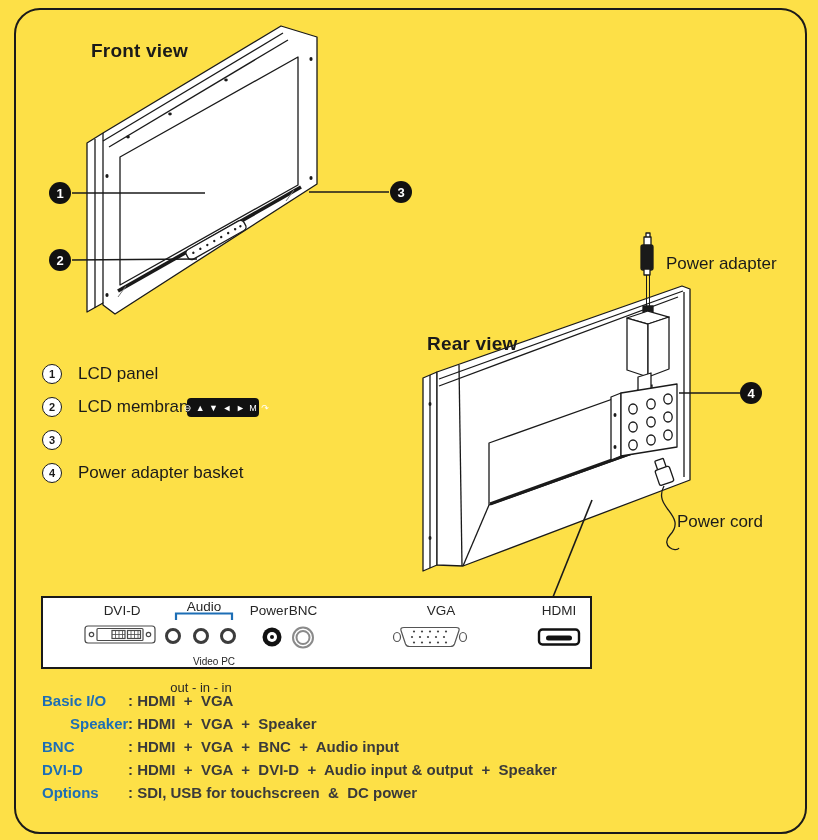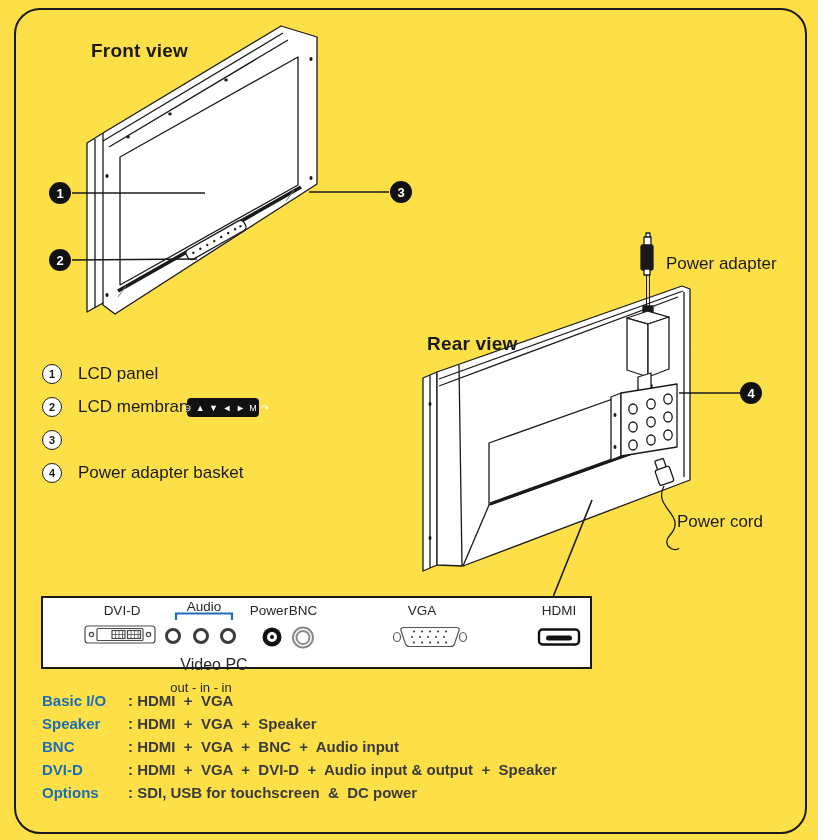--- a/index.html
+++ b/index.html
@@ -223,29 +223,29 @@
   </div>
   <div class="legend-row" style="top:462px;">
     <div class="legend-num">4</div>
     <div class="legend-text">Power adapter basket</div>
   </div>
 
   <div class="io-lbl" style="left:92px;top:603px;width:60px;">DVI-D</div>
   <div class="io-lbl" style="left:174px;top:599px;width:60px;">Audio</div>
   <div class="io-lbl" style="left:239px;top:603px;width:60px;">Power</div>
   <div class="io-lbl" style="left:278px;top:603px;width:50px;">BNC</div>
-  <div class="io-lbl" style="left:392px;top:603px;width:60px;">VGA</div>
+  <div class="io-lbl" style="left:411px;top:603px;width:60px;">VGA</div>
   <div class="io-lbl" style="left:529px;top:603px;width:60px;">HDMI</div>
   <div class="io-lbl" style="left:154px;top:680px;width:94px;font-size:13px;">out - in - in</div>
-  <div class="io-lbl" style="left:170px;top:656px;width:88px;font-size:16px;">Video PC</div>
+  <div class="io-lbl" style="left:170px;top:656px;width:88px;font-size:10px;">Video PC</div>
 
   <div>
     <div class="cfg-label" style="top:692px;">Basic I/O</div>
     <div class="cfg-value" style="top:692px;">: HDMI  +  VGA</div>
-    <div class="cfg-label" style="top:715px;">Speaker</div>
+    <div class="cfg-label" style="top:715px;margin-left:28px;">Speaker</div>
     <div class="cfg-value" style="top:715px;">: HDMI  +  VGA  +  Speaker</div>
     <div class="cfg-label" style="top:738px;">BNC</div>
     <div class="cfg-value" style="top:738px;">: HDMI  +  VGA  +  BNC  +  Audio input</div>
     <div class="cfg-label" style="top:761px;">DVI-D</div>
     <div class="cfg-value" style="top:761px;">: HDMI  +  VGA  +  DVI-D  +  Audio input &amp; output  +  Speaker</div>
     <div class="cfg-label" style="top:784px;">Options</div>
     <div class="cfg-value" style="top:784px;">: SDI, USB for touchscreen  &amp;  DC power</div>
   </div>
 </div>
 

